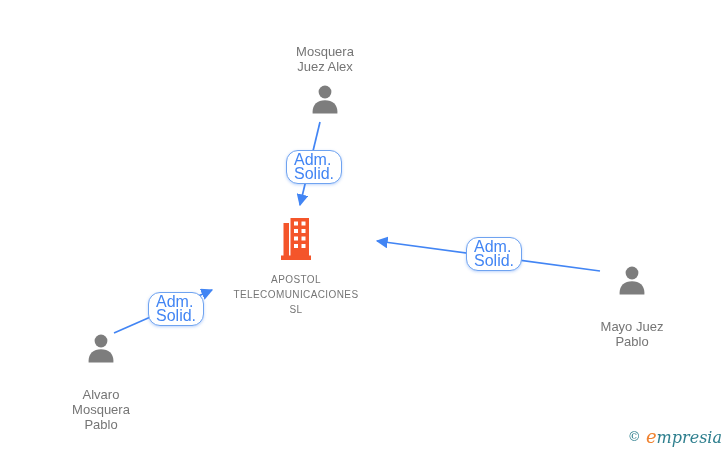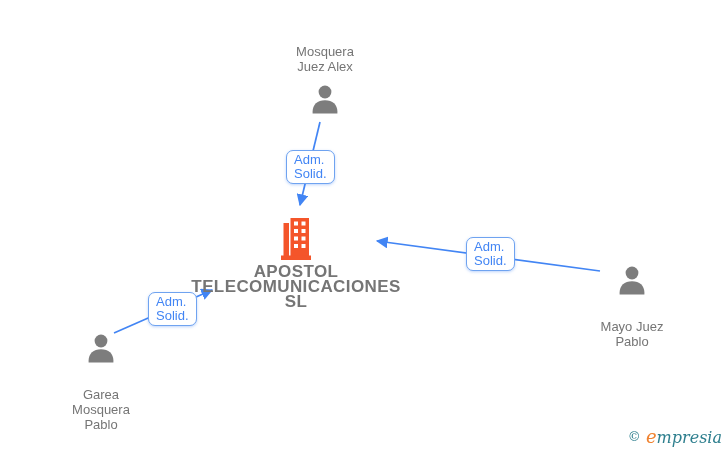--- a/index.html
+++ b/index.html
@@ -7,36 +7,36 @@
     position:relative;width:728px;height:450px;overflow:hidden;
     background:var(--background,#ffffff);
     font-family:"Liberation Sans",sans-serif;
   }
   .edges-svg{position:absolute;left:0;top:0;z-index:1;}
   .edge-line{stroke:var(--accent-blue,#4285F4);stroke-width:1.7;fill:none;}
   .arrow-head{fill:var(--accent-blue,#4285F4);}
   .edge-label{
     position:absolute;z-index:3;background:#fff;
     border:1.5px solid var(--box-border-blue,#6FA3F0);
-    border-radius:7px;color:var(--accent-blue,#4285F4);
-    font-size:13px;line-height:14px;padding:2px 7px;
+    border-radius:12px;color:var(--accent-blue,#4285F4);
+    font-size:16px;line-height:14px;padding:2px 7px;
     box-shadow:0 1px 3px rgba(66,133,244,.35);
     cursor:default;
   }
   .edge-label span{display:block;}
   .node{
     position:absolute;z-index:2;display:flex;flex-direction:column;
     align-items:center;text-align:center;cursor:pointer;
   }
   .person-icon svg{fill:var(--person-gray,#7D7D7D);display:block;}
   .building-icon svg{fill:var(--building-orange,#F4552A);display:block;}
   .person-name{color:var(--text-gray,#7D7D7D);font-size:13px;line-height:15px;}
   .person-name span{display:block;text-align:center;}
-  .company-name{color:var(--text-gray,#757575);font-size:17px;font-weight:bold;
-    line-height:15px;letter-spacing:.4px;margin-top:4px;}
+  .company-name{color:var(--text-gray,#757575);font-size:10px;font-weight:normal;
+    line-height:15px;letter-spacing:.4px;margin-top:12px;}
   .company-name span{display:block;}
   .mt11{margin-top:11px;}
   .mt6{margin-top:24px;}
   .footer{
     position:absolute;right:6px;bottom:3px;z-index:2;cursor:pointer;
     font-family:"DejaVu Serif",serif;white-space:nowrap;
   }
   .copyright{color:var(--logo-teal,#2E7F8E);font-size:13px;vertical-align:2px;}
   .brand{color:var(--logo-teal,#2E7F8E);font-size:16px;font-style:italic;text-align:center;}
   .brand-first{color:var(--logo-orange,#F0822F);font-size:18px;font-style:italic;}
@@ -120,21 +120,21 @@
   </div>
 
   <div class="node" style="left:31px;top:334px;width:140px;">
     <span class="person-icon">
       <svg width="30" height="29" viewBox="0 0 30 29">
         <circle cx="15" cy="7" r="6.4"></circle>
         <path d="M15 15.2 C7.4 15.2 2.6 19.6 2.6 26.6 L2.6 28.4 L27.4 28.4 L27.4 26.6 C27.4 19.6 22.6 15.2 15 15.2 Z"></path>
       </svg>
     </span>
     <div class="person-name mt6">
-      <span>Garea</span>
+      <span>Alvaro</span>
       <span>Mosquera</span>
       <span>Pablo</span>
     </div>
   </div>
 
   <div class="footer">
     <span class="copyright">©</span>
     <span class="brand"><span class="brand-first">e</span><span>mpresia</span></span>
   </div>
 

